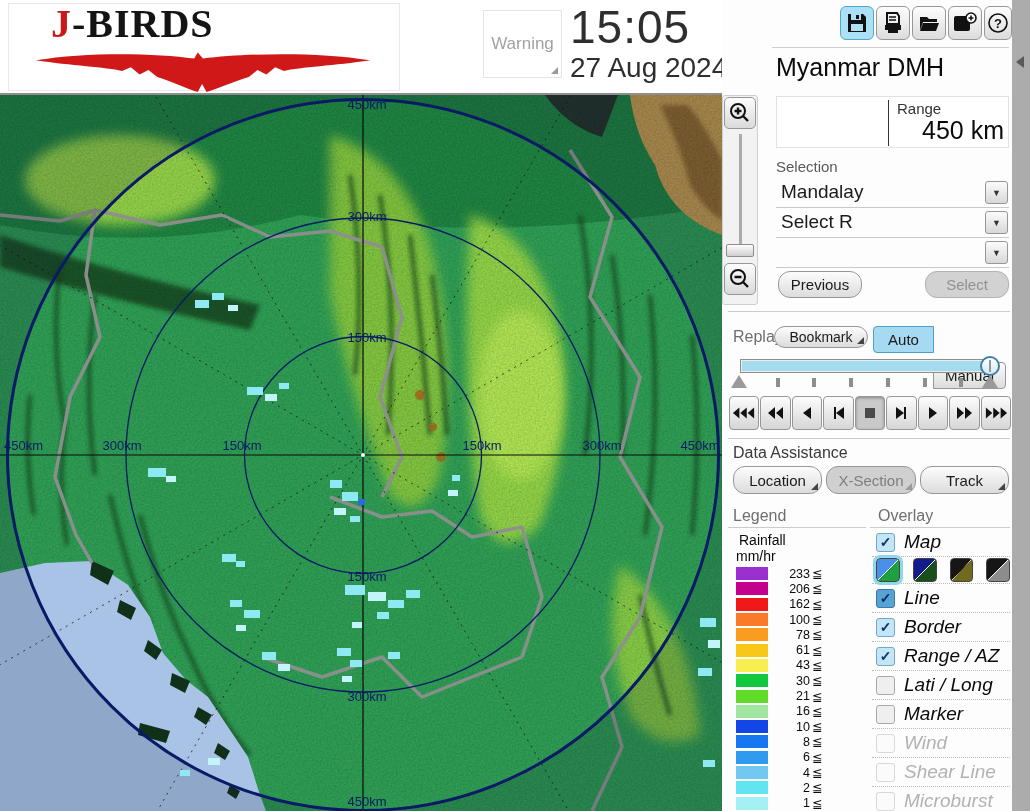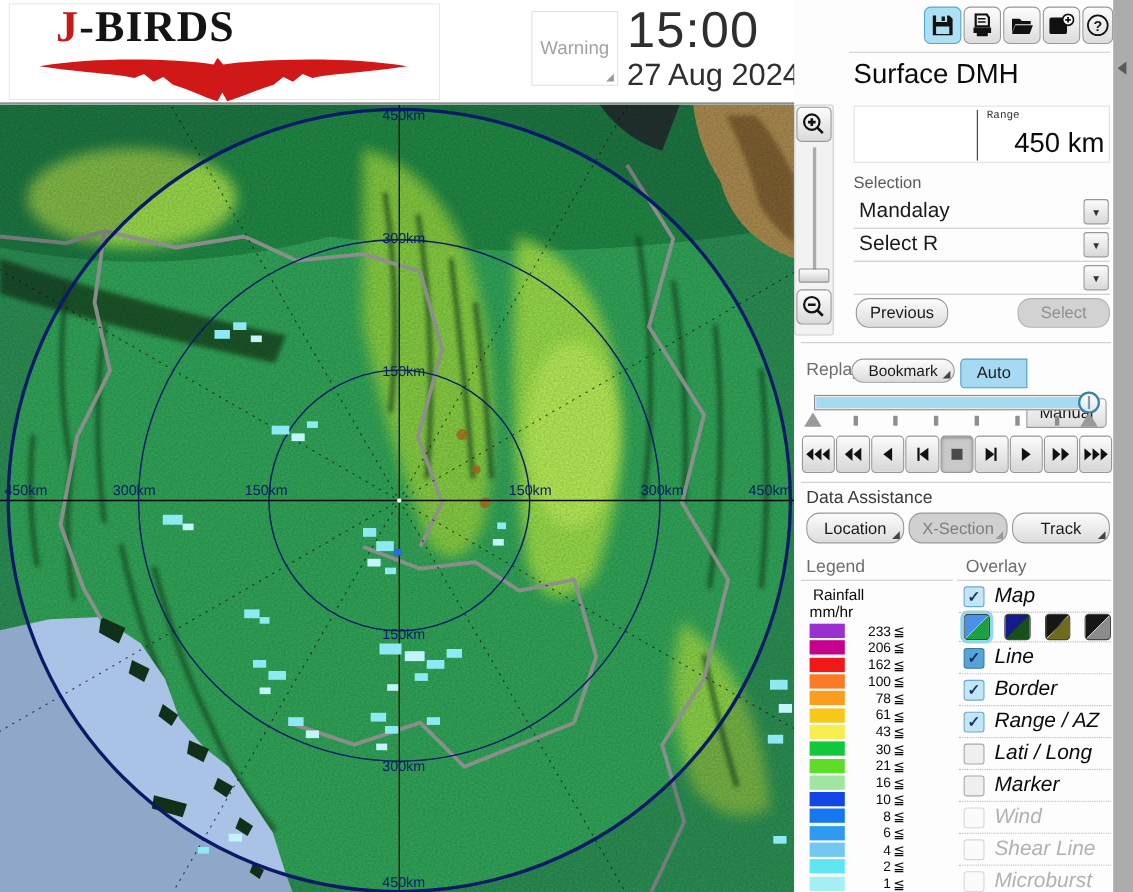--- a/index.html
+++ b/index.html
@@ -34,21 +34,21 @@
 
   
   #right-panel { position:absolute; left:722px; top:0; width:290px; height:811px; background:#FDFDFD; }
   #right-strip { position:absolute; left:1012px; top:0; width:18px; height:811px; background:#ACACAC; }
   #collapse-arrow { position:absolute; left:1016px; top:56px; width:0; height:0; border-top:6px solid transparent; border-bottom:6px solid transparent; border-right:8px solid #5A5A5A; }
 
   #station-title { position:absolute; left:776px; top:53px; font-size:25px; color:#0A0A0A; }
 
   #range-box { position:absolute; left:776px; top:96px; width:233px; height:52px; background:#FFF; border:1px solid #E2E2E2; }
   #range-divider { position:absolute; left:111px; top:3px; width:1px; height:46px; background:#333; }
-  #range-label { position:absolute; left:120px; top:3px; font-size:10px; color:#333;font-family:Liberation Mono, monospace; }
+  #range-label { position:absolute; left:120px; top:3px; font-size:15px; color:#333; }
   #range-value { position:absolute; right:4px; top:19px; font-size:25px; color:#0A0A0A; }
 
   #selection-label { position:absolute; left:776px; top:158px; font-size:15px; color:#5A5A5A; }
   .dd-row { position:absolute; left:776px; width:233px; height:30px; border-bottom:1px solid #CACACA; }
   .dd-text { position:absolute; left:5px; top:3px; font-size:19px; color:#1A1A1A; }
   .dd-btn { position:absolute; right:1px; top:3px; width:23px; height:23px; border:1px solid #979797; border-radius:3px; background:linear-gradient(#FBFBFB,#D8D8D8); display:flex; align-items:center; justify-content:center; font-size:9px; color:#333; }
 
   .btn { border:1px solid #979797; border-radius:12px; background:linear-gradient(#FCFCFC,#DCDCDC); font-size:15px; color:#1A1A1A; display:flex; align-items:center; justify-content:center; position:absolute; }
   .btn.disabled { background:#D2D2D2; color:#909090; border-color:#B2B2B2; }
 
@@ -274,21 +274,21 @@
 
 <div id="header">
   <div id="logo">
     <div id="logo-title"><span class="j">J</span><span>-BIRDS</span></div>
     <svg id="eagle" width="384" height="44" viewBox="0 0 384 50">
       <path fill="#D01818" d="M2,14 C60,4 140,6 182,12 L186,5 L192,12 C240,6 322,4 382,14 C342,20 302,22 284,26 L274,22 L264,30 L254,25 L244,33 C227,38 210,46 196,50 L191,41 L186,50 C172,46 157,38 140,33 L130,25 L120,30 L110,22 L100,26 C82,22 42,20 2,14 Z"></path>
     </svg>
   </div>
 
   <div id="warning-btn" class="corner-tri dim">Warning</div>
-  <div id="clock-time">15:00</div>
+  <div id="clock-time">15:05</div>
   <div id="clock-date">27 Aug 2024</div>
   <div id="tz-utc" class="tz-btn">UTC</div>
   <div id="tz-mmt" class="tz-btn">MMT</div>
 </div>
 
 <div id="right-panel"></div>
 <div id="right-strip"></div>
 <div id="collapse-arrow"></div>
 
 <div class="tool-btn active" style="left:840px">
@@ -316,21 +316,21 @@
     </svg>
 </div>
 <div class="tool-btn" style="left:984px; width:28px;">
   <svg width="22" height="22" viewBox="0 0 22 22">
       <circle cx="11" cy="11" r="9" fill="none" stroke="#111" stroke-width="1.6"></circle>
       <text x="11" y="16" text-anchor="middle" font-size="13" font-weight="bold" fill="#111" font-family="Liberation Sans, sans-serif">?</text>
     </svg>
 </div>
 <div id="toolbar-sep"></div>
 
-<div id="station-title">Surface DMH</div>
+<div id="station-title">Myanmar DMH</div>
 
 <div id="range-box">
   <div id="range-divider"></div>
   <div id="range-label">Range</div>
   <div id="range-value">450 km</div>
 </div>
 
 <div id="selection-label">Selection</div>
 <div class="dd-row" style="top:178px">
   <div class="dd-text">Mandalay</div>

